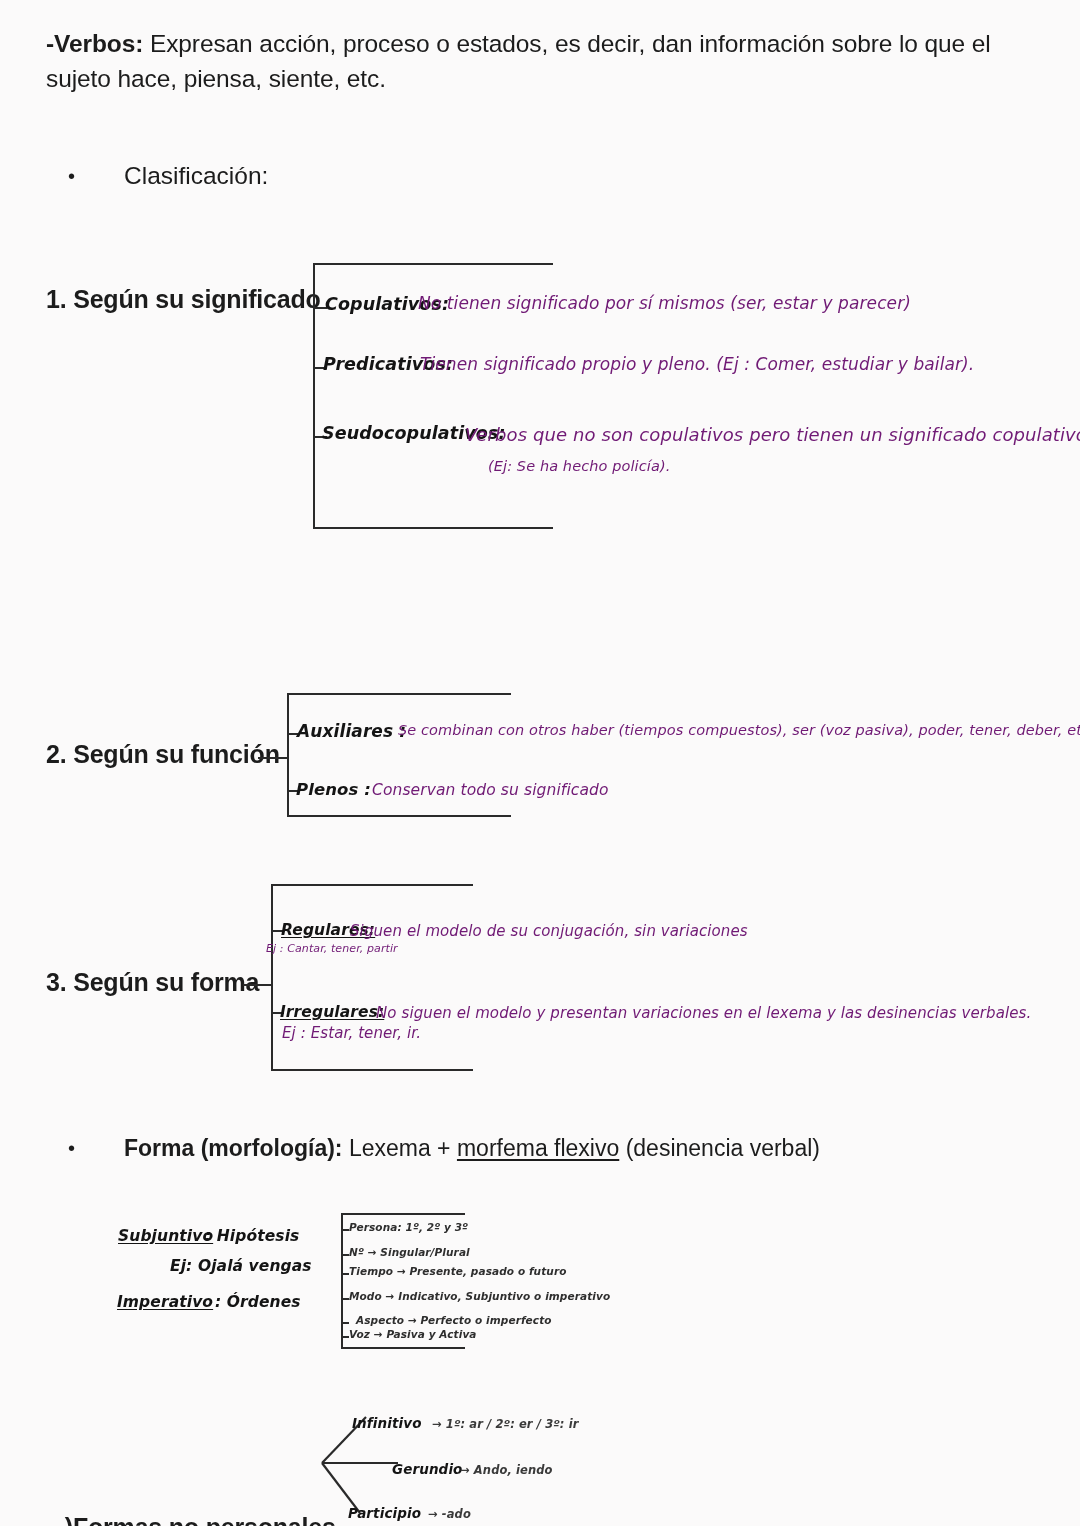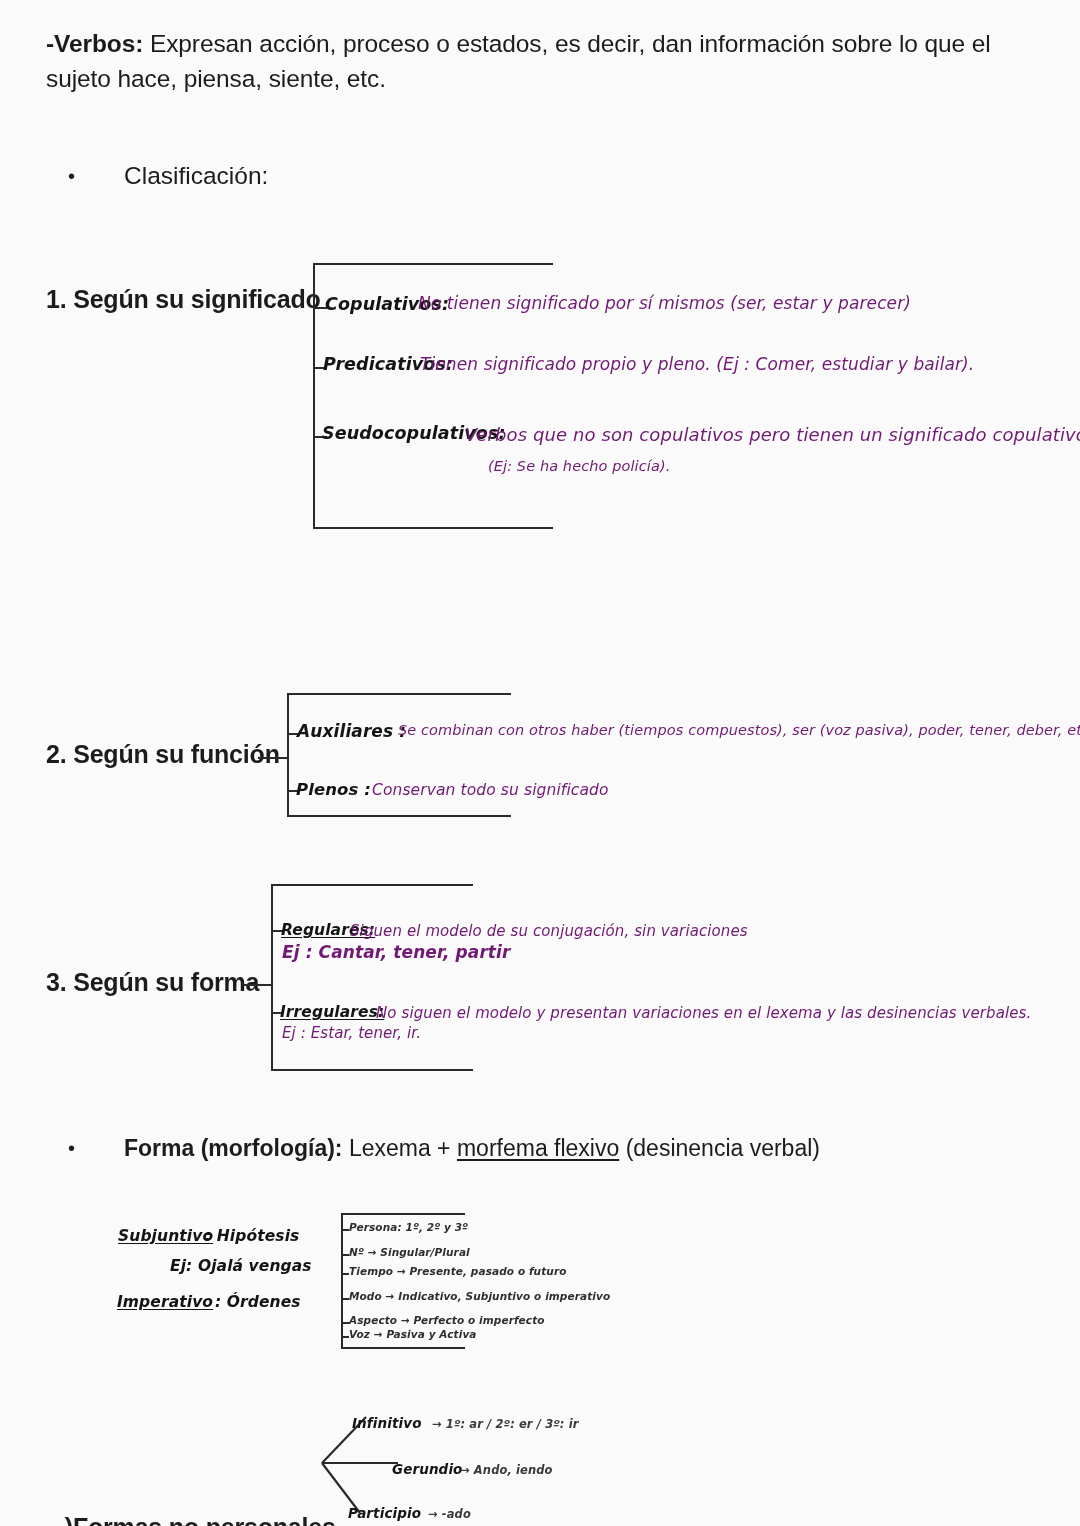--- a/index.html
+++ b/index.html
@@ -117,21 +117,21 @@
   #hw-plenos-val     { left: 372px; top: 781px; font-size: 15.5px; }
 
   
   #bracket-3 { left: 271px; top: 884px; width: 200px; height: 183px; }
   #stem-3    { left: 243px; top: 984px; width: 28px; }
   #tick-3a   { left: 271px; top: 930px; width: 13px; }
   #tick-3b   { left: 271px; top: 1012px; width: 13px; }
 
   #hw-regulares-key   { left: 281px; top: 921px;  font-size: 15.5px; }
   #hw-regulares-val   { left: 350px; top: 922px;  font-size: 15px; }
-  #hw-regulares-ej    { left: 282px; top: 942px;  font-size: 17px; font-weight: bold; }
+  #hw-regulares-ej    { left: 266px; top: 942px;  font-size: 11px; }
   #hw-irregulares-key { left: 280px; top: 1003px; font-size: 15.5px; }
   #hw-irregulares-val { left: 376px; top: 1004px; font-size: 15px; }
   #hw-irregulares-ej  { left: 282px; top: 1024px; font-size: 15px; }
 
   
   #lower-bullets { left: 68px; top: 1132px; width: 980px; font-size: 23px; line-height: 32px; }
   #lower-bullets .row { display: block; white-space: nowrap; }
   #lower-bullets .lead { font-weight: bold; }
 
   
@@ -148,21 +148,21 @@
   #m-tick-2 { top: 1254px; }
   #m-tick-3 { top: 1273px; }
   #m-tick-4 { top: 1298px; }
   #m-tick-5 { top: 1322px; }
   #m-tick-6 { top: 1336px; }
   .m-line { left: 349px; font-size: 10.5px; color: #2e2e2e; }
   #m-line-1 { top: 1221px; }
   #m-line-2 { top: 1246px; }
   #m-line-3 { top: 1265px; }
   #m-line-4 { top: 1290px; }
-  #m-line-5 { top: 1314px; }
+  #m-line-5 { top: 1314px; margin-left: 7px; }
   #m-line-6 { top: 1328px; }
 
   
   #title-formas-no-personales {
     left: 40px; top: 1513px;
     font-size: 25px; font-weight: bold; letter-spacing: -0.2px;
   }
   #fnp-fan { left: 318px; top: 1405px; width: 120px; height: 120px; }
 
   #hw-infinitivo-key { left: 352px; top: 1415px; font-size: 13.5px; }

